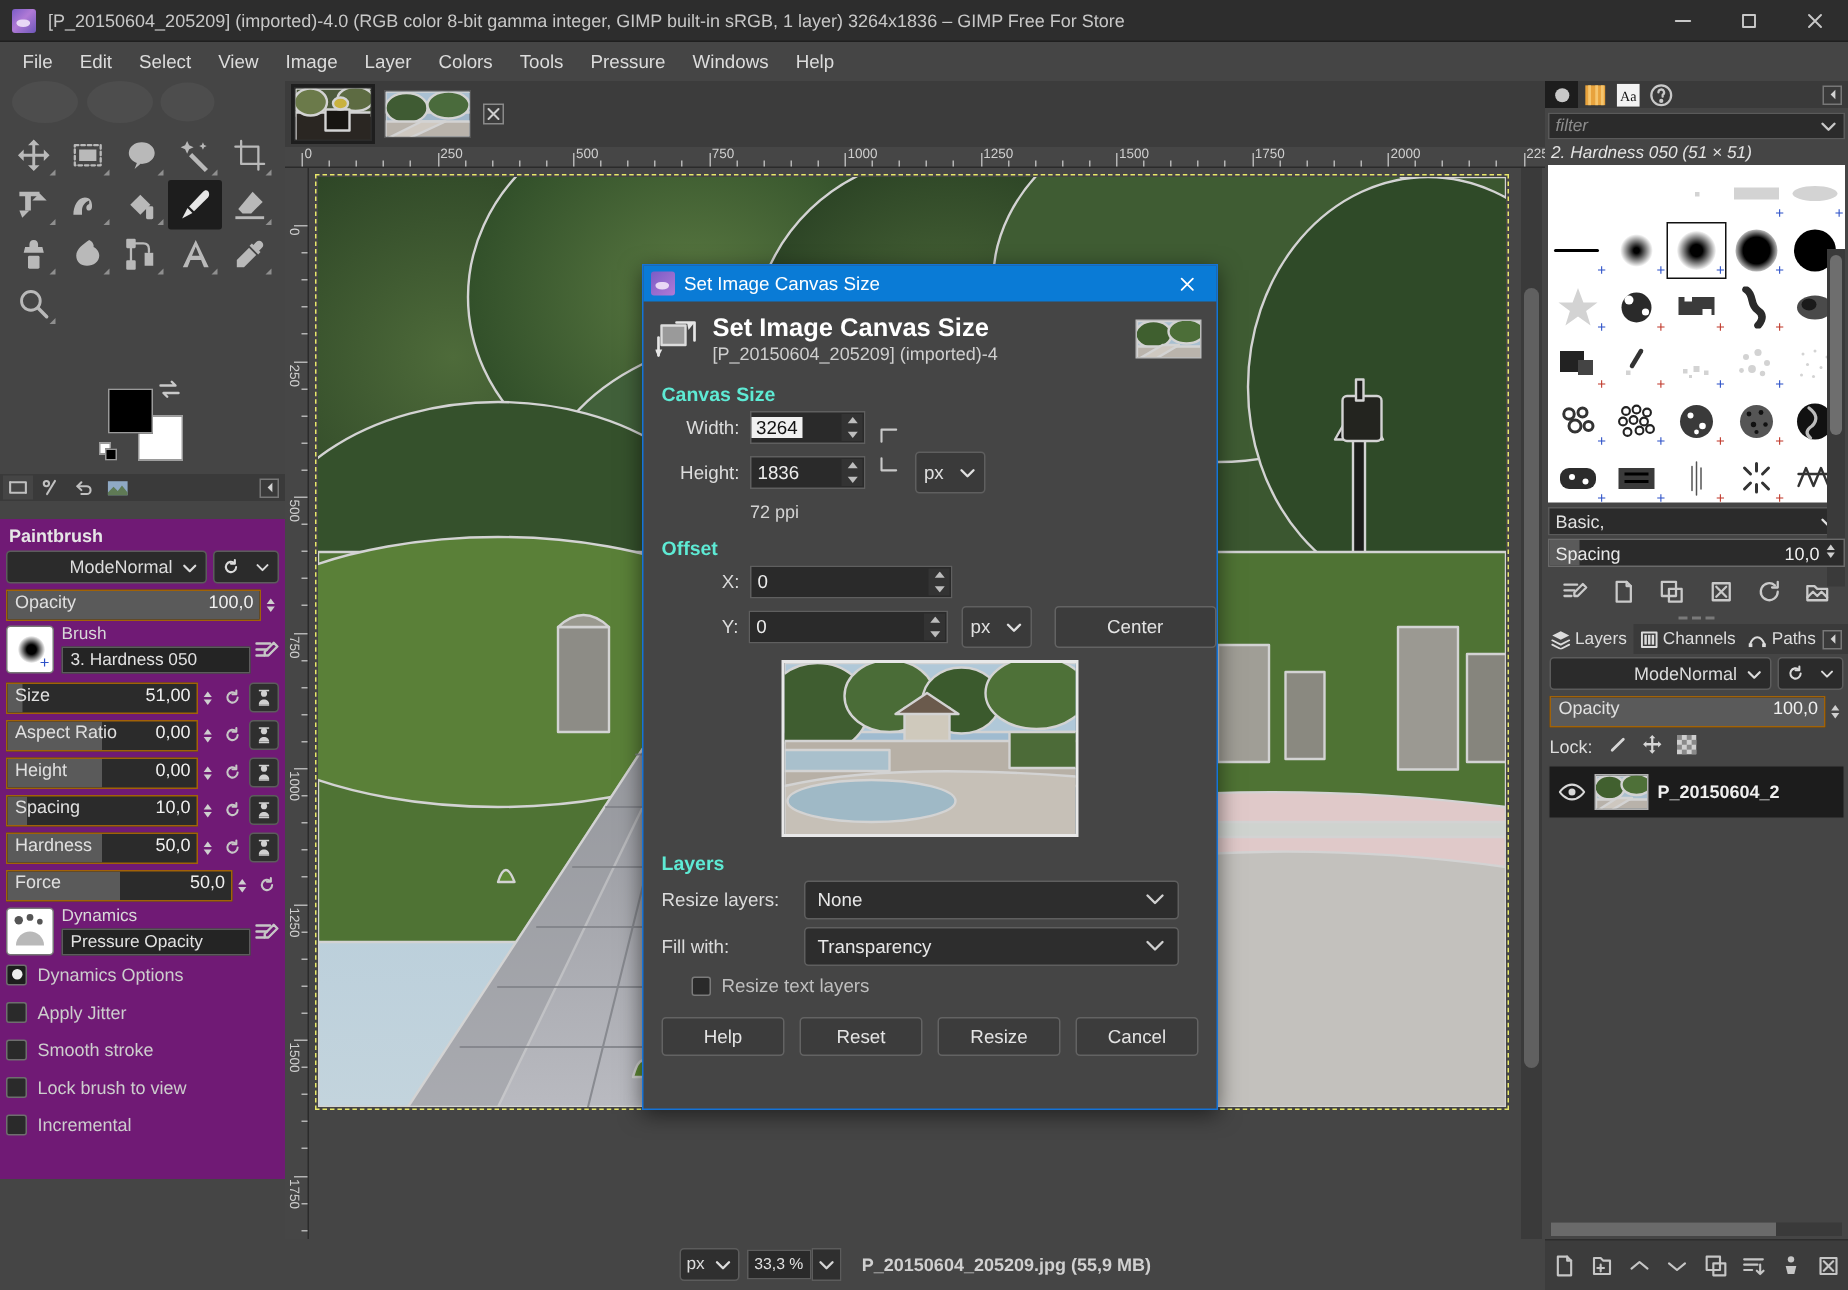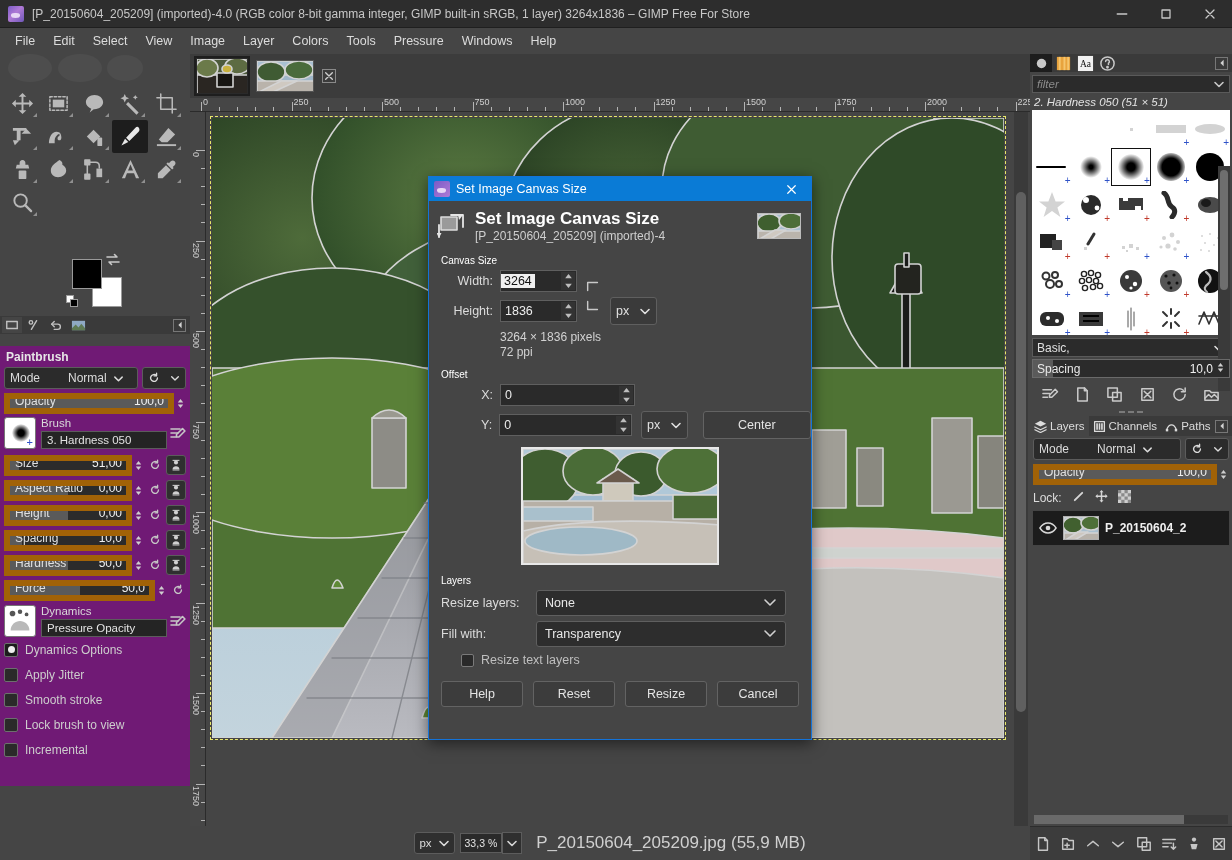--- a/index.html
+++ b/index.html
@@ -67,24 +67,24 @@
   .opt-tab{ width:20px;height:16px;display:flex;align-items:center;justify-content:center;
      margin-left:2px;color:#c0c0c0;}
   .opt-tab.sel{ background:#454545; }
   .opt-menu{ margin-left:auto;margin-right:4px;width:13px;height:13px;border:1px solid #777;
      display:flex;align-items:center;justify-content:center;}
   .opt-body{ position:absolute;left:0;top:292px;width:190px;height:440px;background:#701a75;padding:2px 4px;}
   .opt-title{ font-weight:bold;color:#e6e6e6;font-size:12px;margin:2px 0 3px 2px;}
   .row{ display:flex;align-items:center;margin-bottom:3px;height:22px;}
   .ctl{ background:#2b2b2b;border:1px solid #5c5c5c;border-radius:3px;height:22px;
      display:flex;align-items:center;padding:0 5px;color:#dcdcdc;font-size:12px;}
-  .ctl-mode{ flex:1; justify-content:flex-start;gap:28px; }
+  .ctl-mode{ flex:1; justify-content:flex-end; }
   .ctl-rst{ width:44px;margin-left:4px;justify-content:space-between;}
-  .slider{ position:relative;flex:1;height:21px;background:#2b2b2b;border:6px solid #a16207;
-     display:flex;align-items:flex-end;overflow:hidden;}
+  .slider{ position:relative;flex:1;height:21px;background:#2b2b2b;border:1px solid #a16207;
+     display:flex;align-items:flex-start;overflow:hidden;}
   .slider .fill{ position:absolute;left:0;top:0;bottom:0;background:#5a5a5a;}
   .slider .lab{ position:relative;z-index:2;padding-left:5px;color:#e0e0e0;font-size:12px;}
   .slider .val{ position:relative;z-index:2;margin-left:auto;padding-right:4px;color:#f0f0f0;font-size:12px;}
   .spin{ width:11px;height:18px;margin-left:1px;display:flex;flex-direction:column;
      align-items:center;justify-content:center;color:#cfcfcf;}
   .mini-btn{ width:16px;height:18px;display:flex;align-items:center;justify-content:center;color:#c6c6c6;margin-left:3px;}
   .pin{ width:20px;height:20px;background:#2f2f2f;border:1px solid #5c5c5c;border-radius:3px;
      display:flex;align-items:center;justify-content:center;margin-left:3px;color:#d0d0d0;}
   .brushrow{ display:flex;align-items:center;margin:3px 0 5px 0;}
   .brush-thumb{ width:32px;height:32px;background:#fff;border:1px solid #777;border-radius:3px;
@@ -131,21 +131,21 @@
   .scroll-h{ position:absolute;left:16px;top:793px;width:808px;height:13px;background:#3a3a3a;}
   .scroll-h .thumbh{ position:absolute;left:14px;top:2px;width:580px;height:9px;background:#6a6a6a;border-radius:4px;}
   .statusbar{ position:absolute;left:190px;top:826px;width:840px;height:34px;background:#454545;
      display:flex;align-items:center;justify-content:center;}
   .unit-combo{ background:#2f2f2f;border:1px solid #5c5c5c;border-radius:3px;height:22px;
      display:flex;align-items:center;padding:0 4px;color:#dcdcdc;font-size:11.5px;}
   .zoom-entry{ background:#2a2a2a;border:1px solid #5c5c5c;height:20px;display:flex;align-items:center;
      padding:0 4px;font-size:10.5px;color:#e2e2e2;margin-left:5px;}
   .zoom-arrow{ background:#2f2f2f;border:1px solid #5c5c5c;height:22px;width:20px;display:flex;
      align-items:center;justify-content:center;color:#d5d5d5;}
-  .status-text{ margin-left:14px;font-size:17px;color:#d0d0d0;}
+  .status-text{ margin-left:14px;font-size:12px;color:#d0d0d0;font-weight:bold;}
 
   
   .rdock{ position:absolute;left:1030px;top:54px;width:202px;height:806px;background:#454545;}
   .rd-tabs{ height:18px;background:#3a3a3a;display:flex;align-items:center;}
   .rd-tab{ width:22px;height:18px;display:flex;align-items:center;justify-content:center;color:#c8c8c8;}
   .rd-tab.sel{ background:#1d1d1d; }
   .filterbar{ margin:3px 2px 0 2px;height:18px;background:#2b2b2b;border:1px solid #5a5a5a;
      display:flex;align-items:center;padding:0 4px;}
   .filterbar span{ font-style:italic;color:#8c8c8c;font-size:11.5px;}
   .brushlabel{ font-style:italic;font-size:11.5px;color:#e3e3e3;padding:3px 4px 2px 4px;}
@@ -186,21 +186,21 @@
   .dlg-title .ic{ width:16px;height:16px;margin:0 6px 0 5px;flex:none;border-radius:2px;
      background:linear-gradient(135deg,#7a5cc6,#b07ad6);position:relative;}
   .dlg-title .ic:after{content:"";position:absolute;left:3px;top:7px;width:9px;height:5px;
      background:#e8d7f5;border-radius:40% 40% 50% 50%;}
   .dlg-close{ margin-left:auto;width:40px;height:24px;display:flex;align-items:center;justify-content:center;color:#fff;}
   .dlg-head{ display:flex;align-items:center;padding:8px 10px 6px 8px;}
   .dlg-head .hicon{ width:30px;height:30px;color:#cfcfcf;flex:none;margin-right:8px;}
   .dlg-head .htxt h2{ font-size:17px;font-weight:bold;color:#fff;line-height:19px;}
   .dlg-head .htxt p{ font-size:12px;color:#cfcfcf;margin-top:1px;}
   .dlg-head .hthumb{ margin-left:auto;width:44px;height:26px;border:1px solid #bbb;overflow:hidden;position:relative;}
-  .sect{ font-weight:normal;color:#ffffff;font-size:10px;margin:6px 0 4px 12px;}
+  .sect{ font-weight:bold;color:#5eead4;font-size:13px;margin:6px 0 4px 12px;}
   .frow{ display:flex;align-items:center;margin:0 0 5px 0;padding-left:12px;}
   .flabel{ width:52px;text-align:right;margin-right:7px;font-size:12.5px;color:#dcdcdc;}
   .spinbox{ position:relative;background:#2a2a2a;border:1px solid #5f5f5f;height:22px;display:flex;align-items:center;}
   .spinbox .txt{ padding-left:4px;font-size:12.5px;color:#ececec;}
   .spinbox .txt.sel{ background:#f0f0f0;color:#111;padding:0 3px;}
   .spinbox .arrows{ position:absolute;right:1px;top:1px;bottom:1px;width:14px;background:#333;
      display:flex;flex-direction:column;align-items:center;justify-content:space-around;color:#bdbdbd;}
   .chain{ width:18px;margin-left:7px;color:#c9c9c9;display:flex;align-items:center;justify-content:center;}
   .unit-sel{ background:#3a3a3a;border:1px solid #5f5f5f;border-radius:3px;height:28px;width:47px;
      display:flex;align-items:center;justify-content:space-around;color:#e0e0e0;font-size:12.5px;margin-left:8px;}
@@ -1532,21 +1532,20 @@
           </svg>
       </span>
       <span class="unit-sel">
         <span>px</span>
         <svg viewBox="0 0 12 12" width="12" height="12">
             <path d="M2 4.5L6 8.5l4-4"></path>
           </svg>
       </span>
     </div>
 
-    <div class="dim-note">3264 × 1836 pixels</div>
     <div class="dim-note">72 ppi</div>
 
     <div class="sect" style="margin-top:9px;">Offset</div>
 
     <div class="frow">
       <span class="flabel">X:</span>
       <span class="spinbox" style="width:135px">
         <span class="txt">0</span>
         <span class="arrows">
           <svg viewBox="0 0 10 6" width="9" height="5" class="f">

